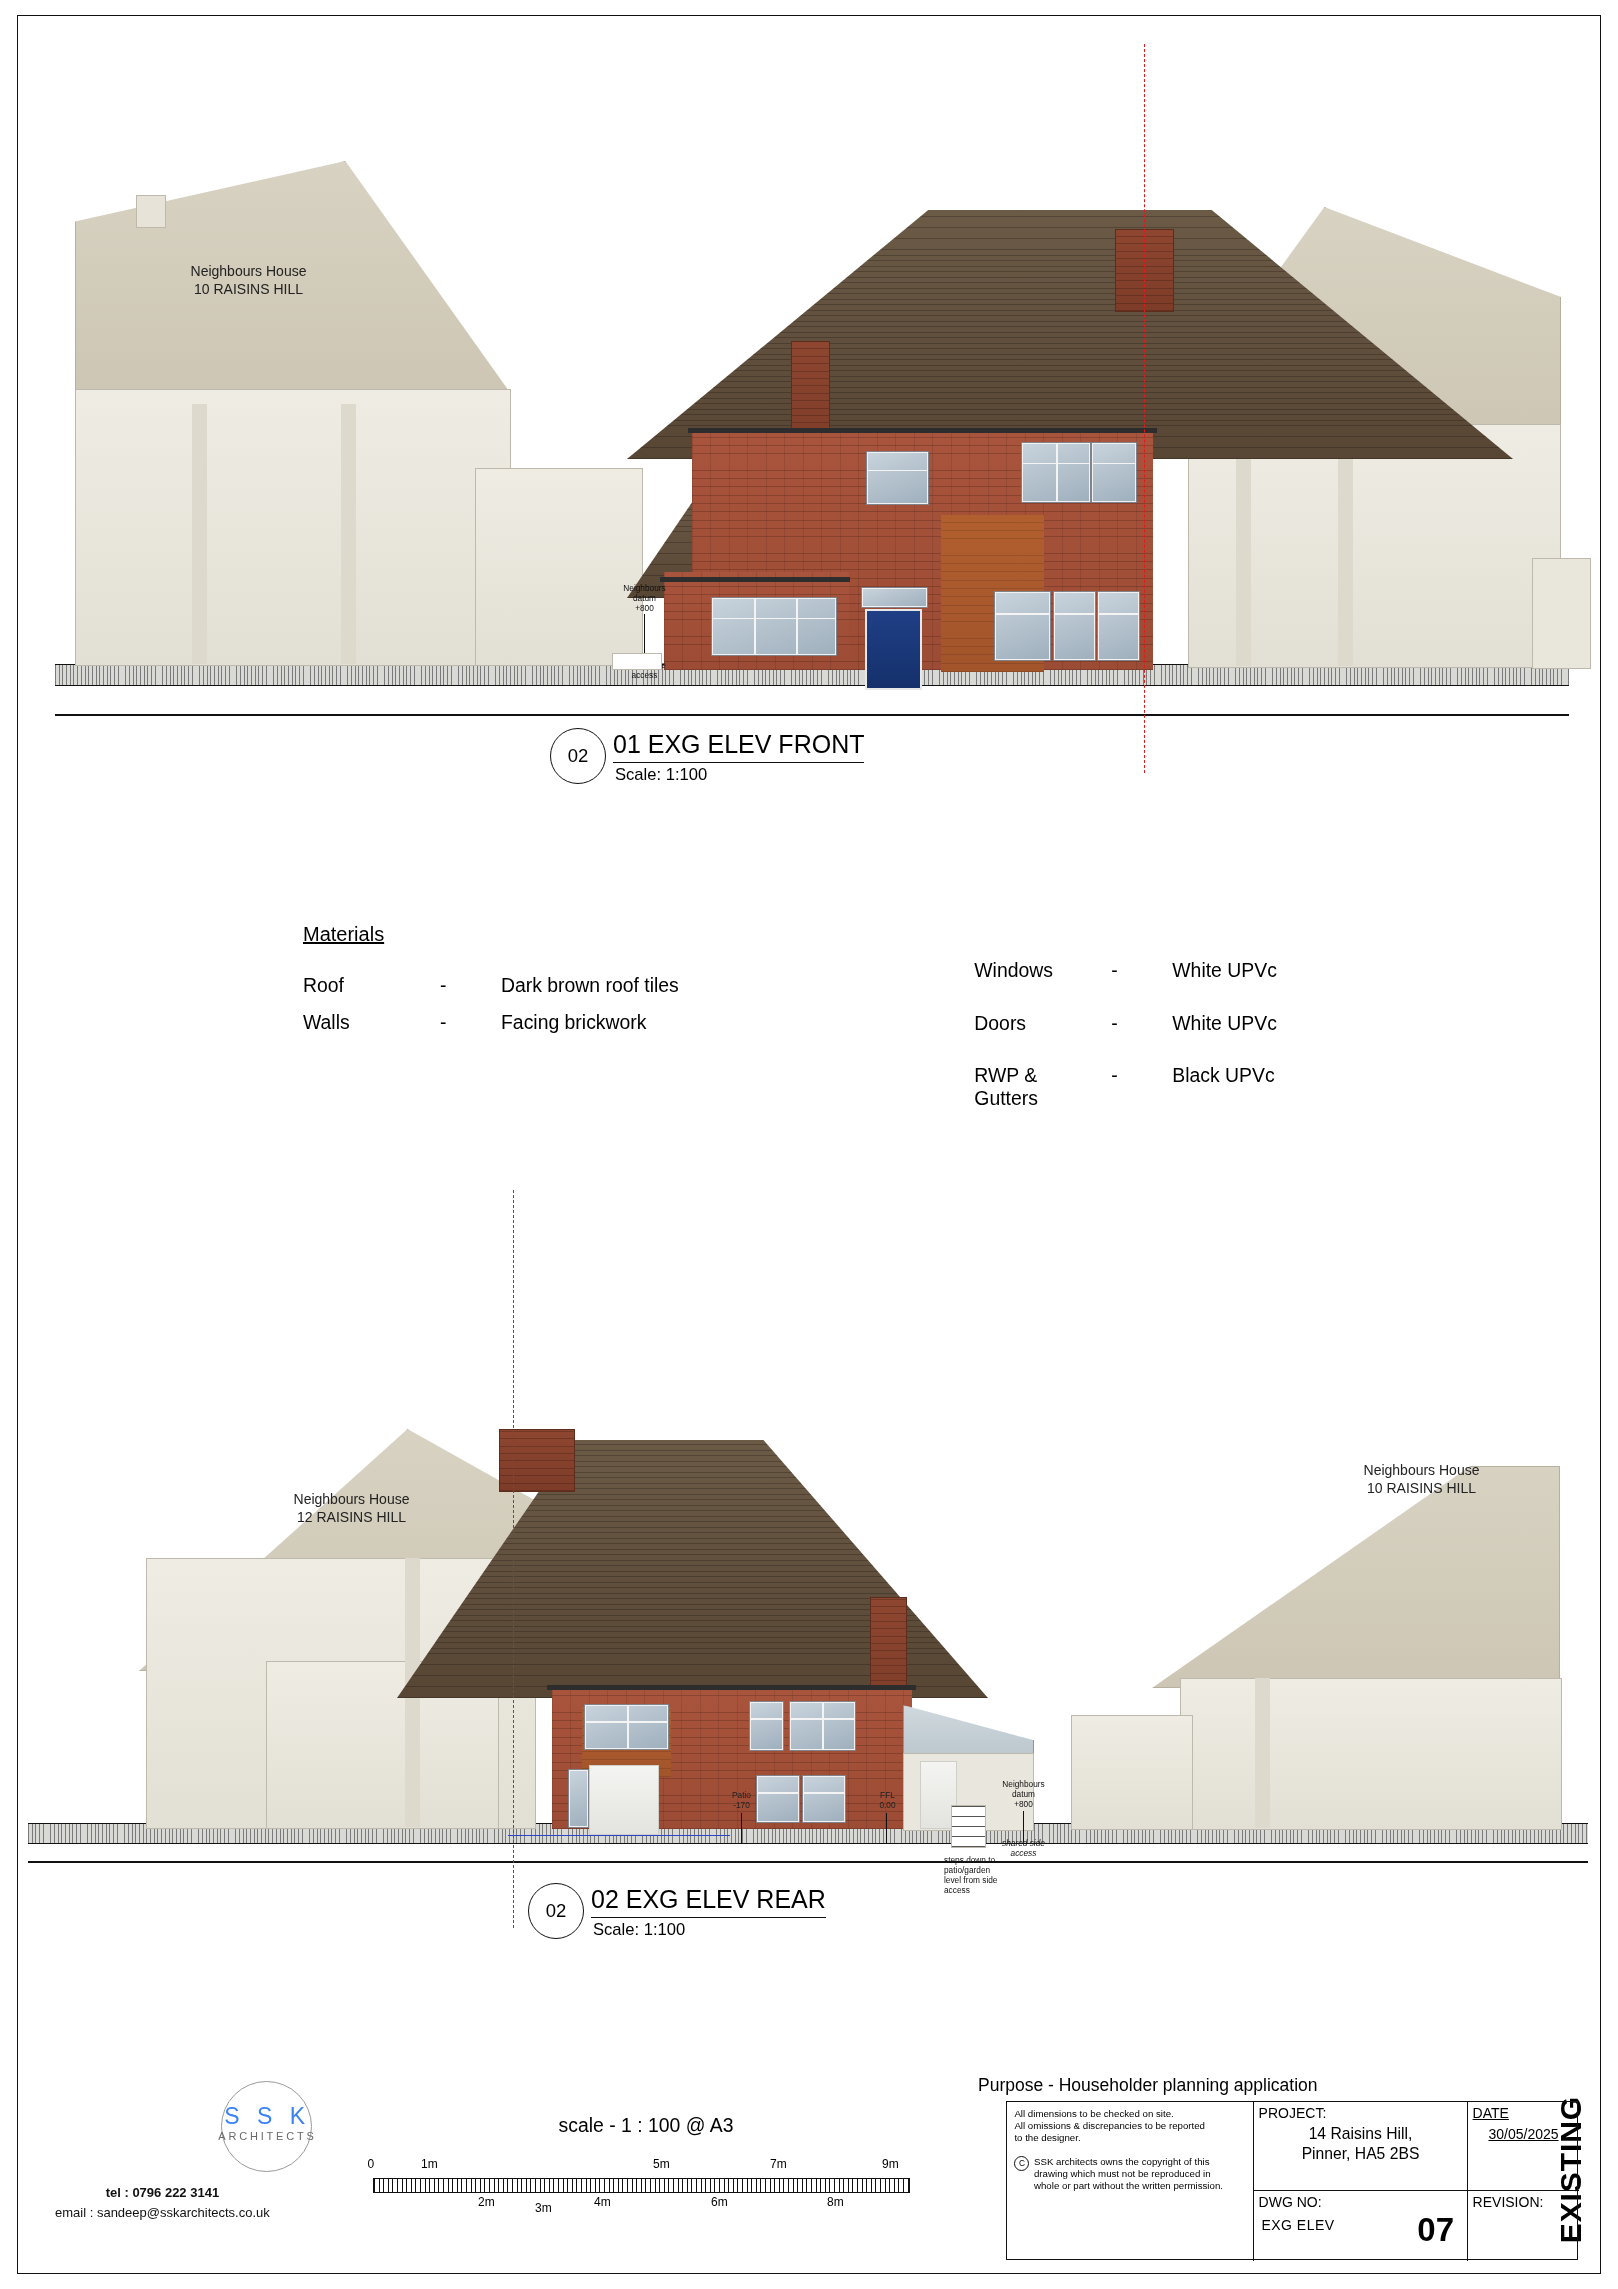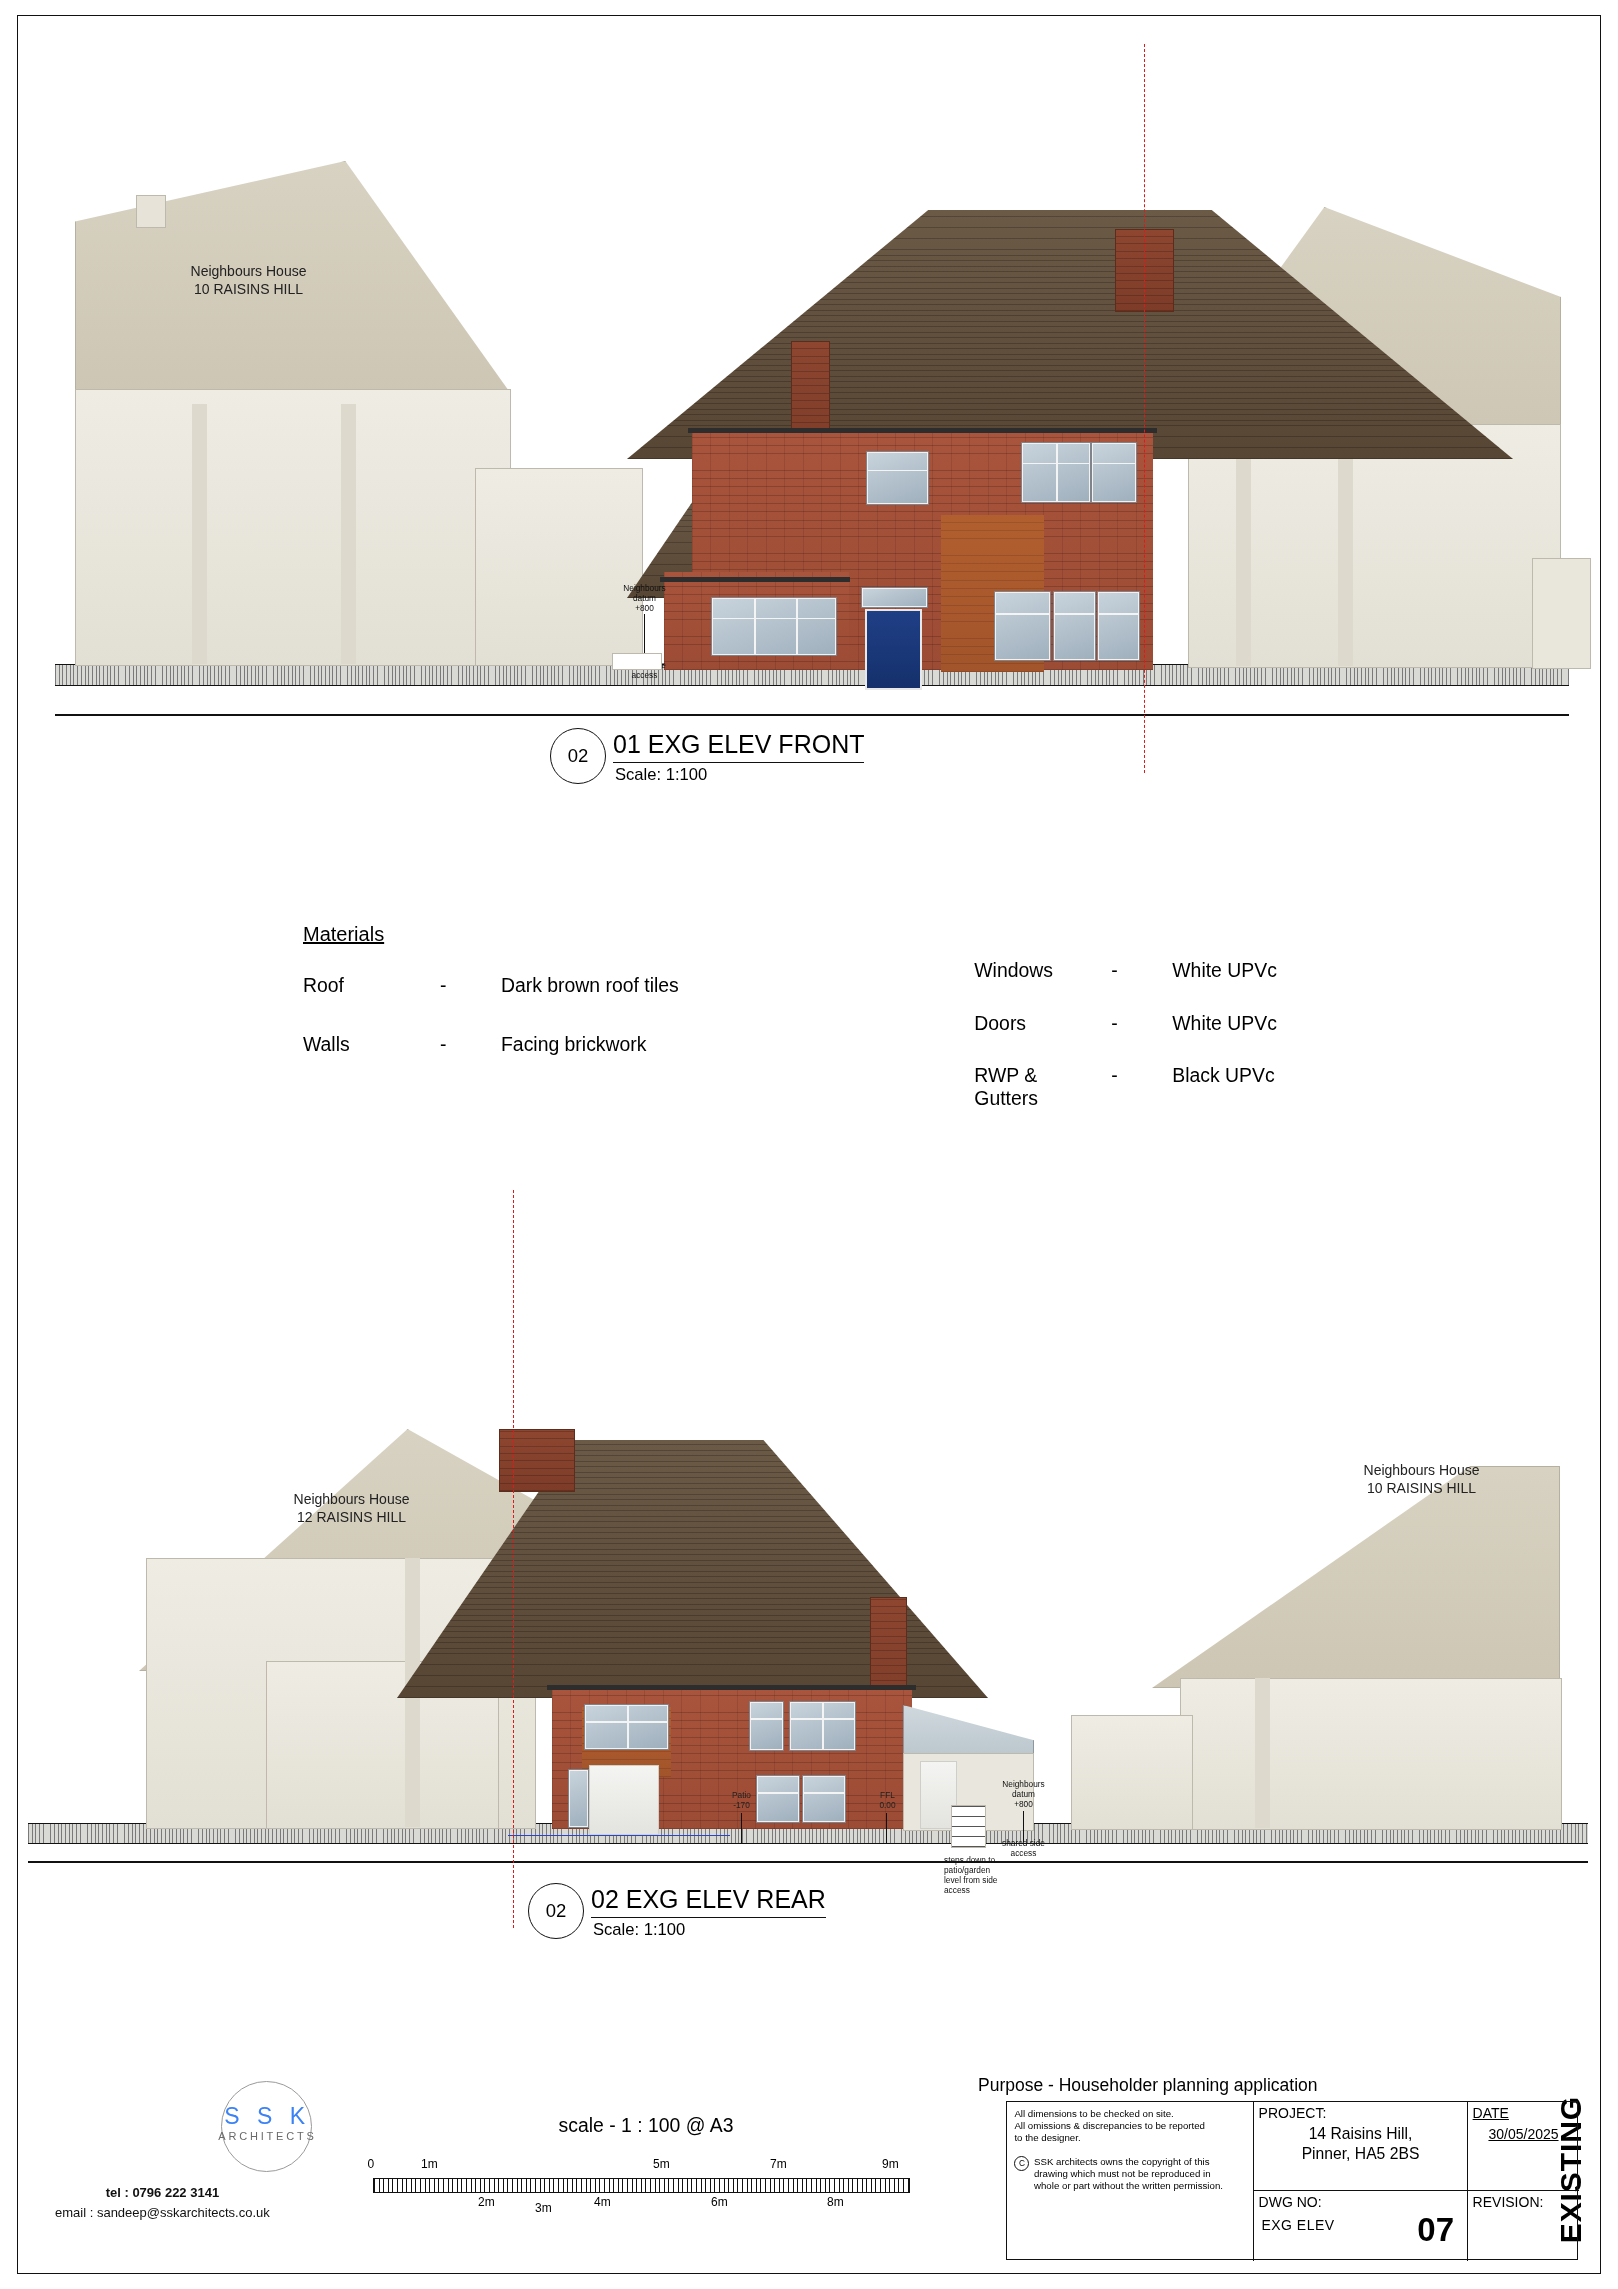--- a/index.html
+++ b/index.html
@@ -322,21 +322,21 @@
     <div class="bubble">02</div>
     <div class="name">01 EXG ELEV FRONT</div>
     <div class="scale">Scale: 1:100</div>
   </div>
 
   <div class="materials" style="left:303px; top:923px; width:978px;">
     <div class="hdr">Materials</div>
 
     <div style="display:flex; gap:277px; margin-top:28px;">
       <div>
-        <div class="mat-row" style="margin-bottom:36px;">
+        <div class="mat-row" style="margin-bottom:14px;">
           <span class="k">Roof</span>
           <span class="d">-</span>
           <span class="v">Dark brown roof tiles</span>
         </div>
         <div class="mat-row">
           <span class="k">Walls</span>
           <span class="d">-</span>
           <span class="v">Facing brickwork</span>
         </div>
       </div>
@@ -426,21 +426,21 @@
 -170</div>
     <div class="ground-line" style="left:713px; top:521px; width:0.9px; height:31px; background:#111;"></div>
     <div class="tiny" style="left:829px; top:498px; width:61px; color:#222;">FFL
 0.00</div>
     <div class="ground-line" style="left:858px; top:521px; width:0.9px; height:31px; background:#111;"></div>
 
     <div class="tiny" style="left:956px; top:487px; width:79px;">Neighbours
 datum
 +800</div>
     <div class="ground-line" style="left:995px; top:519px; width:0.9px; height:31px; background:#111;"></div>
-    <div class="tiny" style="left:956px; top:546px; width:79px;">shared side
+    <div class="tiny" style="left:956px; top:546px; width:79px;font-style:italic;">shared side
 access</div>
     <div class="neigh-wall" style="left:923px; top:513px; width:33px; height:41px; background:#fff;
                 background-image: repeating-linear-gradient(0deg,#555 0px,#555 0.9px,#fff 0.9px,#fff 10px);"></div>
     <div class="tiny" style="left:916px; top:563px; width:87px; text-align:left;">steps down to
 patio/garden
 level from side
 access</div>
 
     <div class="ground-line" style="left:480px; top:543px; width:222px; height:0.9px; background:#2b44c8;"></div>
 

